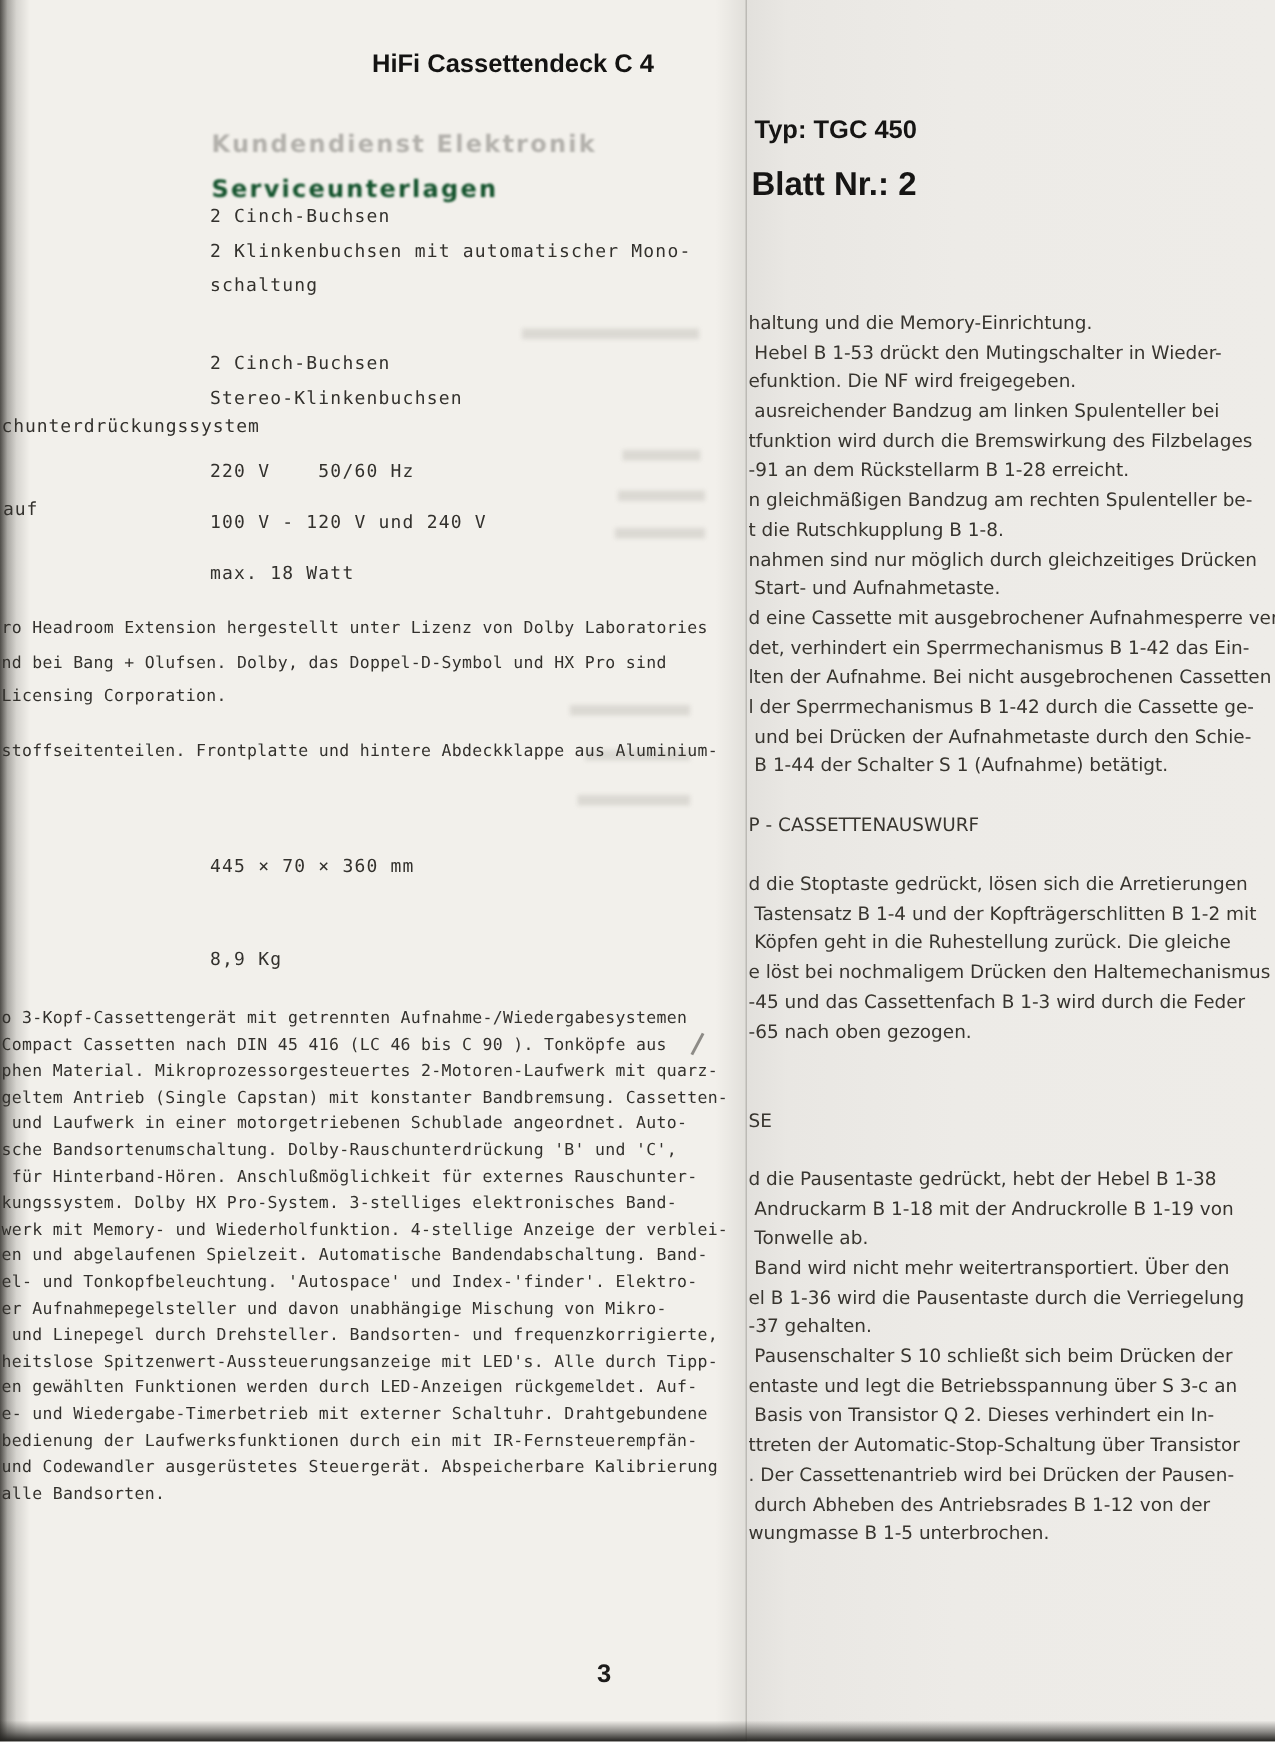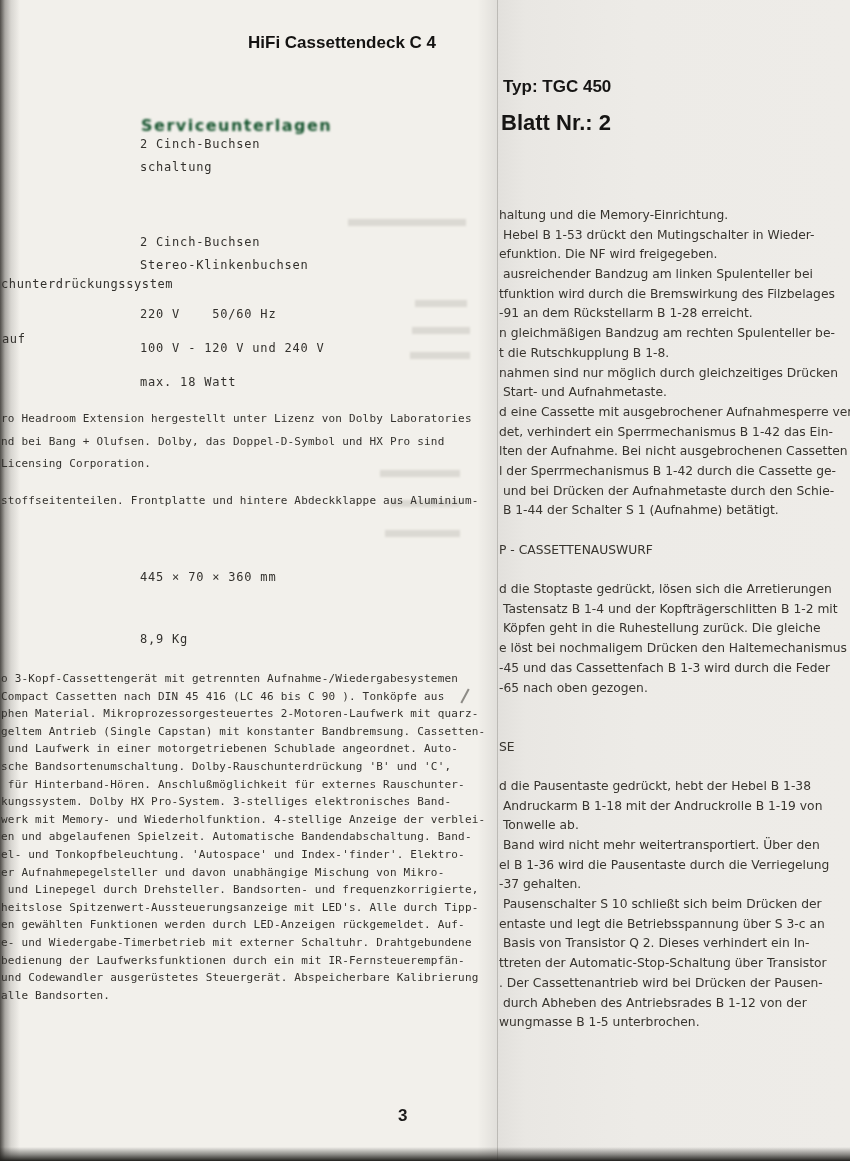--- a/index.html
+++ b/index.html
@@ -69,34 +69,35 @@
 </style>
 </head>
 <body>
 
 <div class="screen">
 
   <div class="right-page"></div>
   <div class="gutter-shadow"></div>
   <div class="gutter-line"></div>
 
+  <div class="ghost ghost-l1">Kundendienst Elektronik</div>
   <div class="ghost ghost-l2">Serviceunterlagen</div>
   <div class="ghost-bar" style="left:348px;top:219px;width:118px;"></div>
   <div class="ghost-bar" style="left:415px;top:300px;width:52px;"></div>
   <div class="ghost-bar" style="left:412px;top:327px;width:58px;"></div>
   <div class="ghost-bar" style="left:410px;top:352px;width:60px;"></div>
   <div class="ghost-bar" style="left:380px;top:470px;width:80px;"></div>
   <div class="ghost-bar" style="left:390px;top:500px;width:70px;"></div>
   <div class="ghost-bar" style="left:385px;top:530px;width:75px;"></div>
 
   <div class="doc-title">HiFi Cassettendeck C 4</div>
   <div class="typ-label">Typ: TGC 450</div>
   <div class="blatt-label">Blatt Nr.: 2</div>
 
-  <div class="mono spec block-conn1"><div class="ln">2 Cinch-Buchsen</div><div class="ln">schaltung</div></div>
+  <div class="mono spec block-conn1"><div class="ln">2 Cinch-Buchsen</div><div class="ln">2 Klinkenbuchsen mit automatischer Mono-</div><div class="ln">schaltung</div></div>
   <div class="mono spec block-conn2"><div class="ln">2 Cinch-Buchsen</div><div class="ln">Stereo-Klinkenbuchsen</div></div>
   <div class="mono frag-noise">chunterdrückungssystem</div>
   <div class="mono spec line-power">220 V    50/60 Hz</div>
   <div class="mono frag-auf">auf</div>
   <div class="mono spec line-voltage">100 V - 120 V und 240 V</div>
   <div class="mono spec line-watt">max. 18 Watt</div>
   <div class="mono small-mono block-dolby"><div class="ln">ro Headroom Extension hergestellt unter Lizenz von Dolby Laboratories</div><div class="ln">nd bei Bang + Olufsen. Dolby, das Doppel-D-Symbol und HX Pro sind</div><div class="ln">Licensing Corporation.</div></div>
   <div class="mono small-mono line-housing">stoffseitenteilen. Frontplatte und hintere Abdeckklappe aus Aluminium-</div>
   <div class="mono spec line-dims">445 × 70 × 360 mm</div>
   <div class="mono spec line-weight">8,9 Kg</div>

